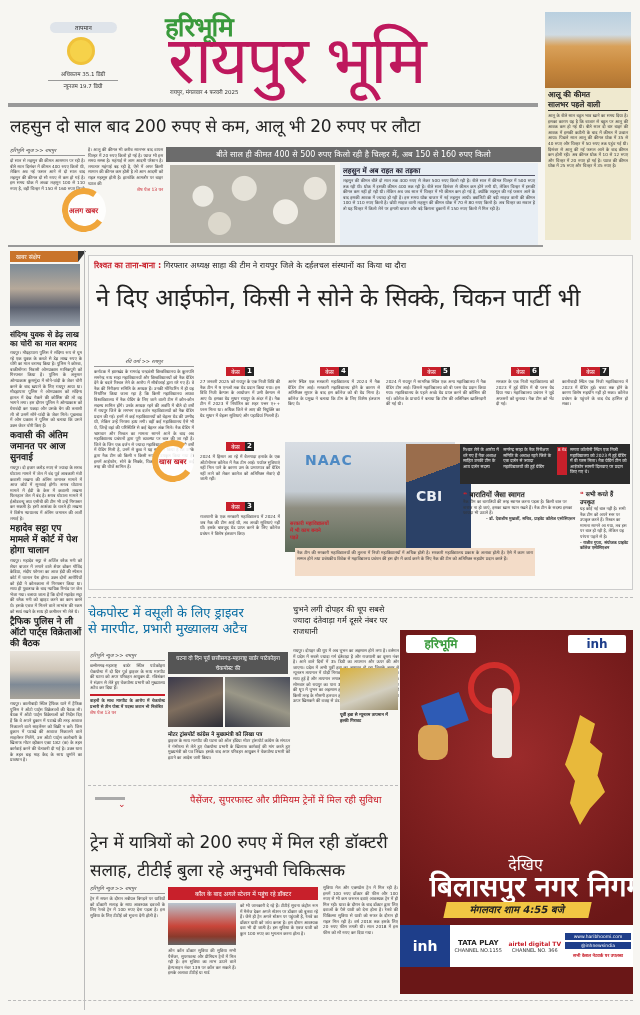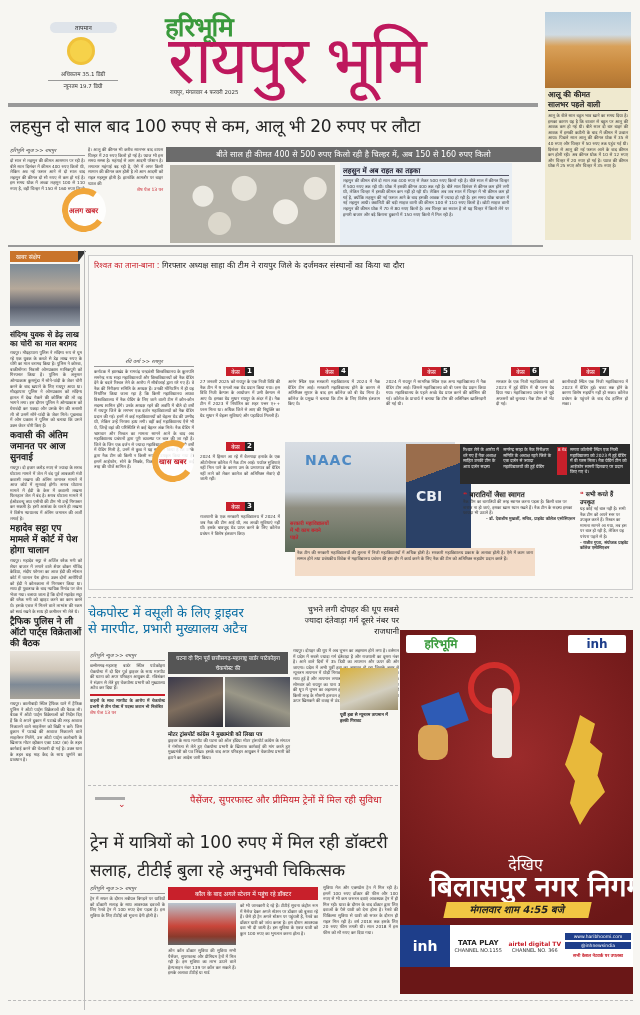--- a/index.html
+++ b/index.html
@@ -16,55 +16,55 @@
 .dateline{left:170px;top:88px;font-size:5.5px;color:#333}
 .masthead-rule{left:8px;top:103px;width:530px;height:4px;background:#999}
 .side-photo{left:545px;top:12px;width:86px;height:76px;background:linear-gradient(180deg,#b9cfdf 0%,#cfdbe3 30%,#d9a15a 45%,#c98a3f 70%,#b07432 100%)}
 .side-box{left:545px;top:88px;width:86px;height:152px;background:#efe9cf}
 .side-title{font-size:7.5px;font-weight:bold;line-height:10px;padding:2px 3px;color:#222}
 .side-body{padding:0 3px}
 
 .lead-hl{left:10px;top:114px;font-size:17px;color:#222;white-space:nowrap;letter-spacing:-.2px}
 .grey-bar{left:166px;top:147px;width:375px;height:15px;background:#6c6c6c;color:#fff;font-size:8px;line-height:15px;text-align:center;white-space:nowrap}
 .garlic{left:170px;top:165px;width:165px;height:78px;background:radial-gradient(circle at 20% 40%,#eceae2 0 10px,transparent 11px),radial-gradient(circle at 45% 30%,#e5e2d8 0 12px,transparent 13px),radial-gradient(circle at 70% 60%,#efece4 0 12px,transparent 13px),radial-gradient(circle at 30% 75%,#dcd8cc 0 11px,transparent 12px),radial-gradient(circle at 88% 30%,#e8e4da 0 11px,transparent 12px),#b7b4aa}
-.blue-box{left:340px;top:163px;width:172px;height:82px;background:#e8eef4;padding:3px}
+.blue-box{left:340px;top:163px;width:198px;height:82px;background:#e8eef4;padding:3px}
 .blue-title{font-size:7px;font-weight:bold;color:#223;border-bottom:1px solid #556;margin-bottom:2px}
 .alert-badge{width:44px;height:44px;border-radius:50%;border:6px solid #f0a63b;border-right-color:transparent;background:rgba(255,255,255,.85);display:flex;align-items:center;justify-content:center;transform:rotate(-10deg)}
 .alert-badge span{font-size:7px;font-weight:bold;color:#c8202b;transform:rotate(10deg);white-space:nowrap}
 .hline{height:2px;background:#999}
 
 .khabar-tag{left:10px;top:251px;width:68px;height:11px;background:#c9742b;color:#fff;font-size:6px;line-height:11px;padding-left:6px}
 .khabar-tag:after{content:"";position:absolute;right:-8px;top:0;border-left:8px solid #333;border-bottom:11px solid transparent}
 .lc-photo{left:10px;top:264px;width:70px;height:62px;background:linear-gradient(180deg,#7d8b97,#b6a99a 40%,#5a5f6d 70%,#9aa3ad)}
 .lc-hl{font-size:7.5px;font-weight:bold;line-height:9px;color:#222;margin:2px 0}
 .lc-hl.big{font-size:9px;line-height:11px}
 
 .story-frame{left:88px;top:255px;width:545px;height:335px;border:1px solid #ccc;background:#faf9f6}
 .kicker{left:94px;top:259px;font-size:8px;white-space:nowrap}
-.kicker .red{color:#c8202b;font-weight:normal}
+.kicker .red{color:#c8202b;font-weight:bold}
 .main-hl{left:96px;top:279px;font-size:24px;line-height:38px;color:#222;white-space:nowrap;letter-spacing:-.3px}
 .case-hdr{display:flex;align-items:center;margin:2px auto 3px;width:max-content}
 .case-hdr .c-red{background:#c8202b;color:#fff;font-size:6px;padding:0 5px;height:9px;line-height:9px}
 .case-hdr .c-num{background:#222;color:#fff;font-size:7px;font-weight:bold;width:9px;height:9px;line-height:9px;text-align:center}
 .naac-photo{left:285px;top:442px;width:170px;height:110px;background:linear-gradient(180deg,#d8dde3 0%,#c5ccd3 45%,#8e8d80 60%,#5c6a58 100%)}
 .naac-text{left:305px;top:452px;color:#4e8ac4;font-weight:bold;font-size:14px;letter-spacing:1px}
 .cbi-photo{left:406px;top:444px;width:65px;height:105px;background:linear-gradient(160deg,#9a6d4c 0 30%,#2b4167 30% 100%)}
 .cbi-text{left:416px;top:488px;color:#e9edf3;font-weight:bold;font-size:14px}
 .dark-box{left:460px;top:444px;width:170px;height:40px;background:#2c2c2c;color:#fff;padding:3px}
 .dark-item{font-size:4.3px;line-height:5.6px;color:#eee}
 .quote-box{font-size:4.2px;line-height:5.6px;color:#333}
 .quote-title{font-size:7px;font-weight:bold;color:#222}
 .peach-box{left:295px;top:548px;width:240px;height:28px;background:#f3dcc8;padding:2px}
 
 .rule-dash{border-top:1px dashed #bbb}
 .check-hl{left:88px;top:605px;font-size:13px;line-height:16px;color:#0369a1;white-space:nowrap}
 .grey-cap{left:168px;top:652px;width:120px;height:22px;background:#555;color:#fff;font-size:5.5px;line-height:10px;text-align:center;padding-top:1px}
 .photo-a{left:168px;top:677px;width:55px;height:50px;background:linear-gradient(160deg,#3b3a4b,#7f6e5e 50%,#2c2d36)}
 .photo-b{left:225px;top:677px;width:65px;height:50px;background:linear-gradient(200deg,#4a4d5a,#9a9787 50%,#3a3c48)}
-.heat-hl{left:293px;top:604px;width:106px;text-align:right;font-size:8px;line-height:11px;color:#222}
+.heat-hl{left:293px;top:604px;width:106px;text-align:left;font-size:8px;line-height:11px;color:#222}
 .heat-photo{left:340px;top:668px;width:58px;height:42px;background:linear-gradient(160deg,#d9b23f,#d3cfc0 60%,#9b8e6b)}
 
 .ad{left:400px;top:630px;width:233px;height:364px;background:radial-gradient(circle at 50% 35%,#9b2b2b,#6a1717 70%);overflow:hidden}
 .ad-logo-hb{left:6px;top:5px;width:70px;height:18px;background:#fff;color:#3a9a3c;font-weight:bold;font-size:12px;line-height:18px;text-align:center;border-radius:2px}
 .ad-logo-inh{left:168px;top:5px;width:58px;height:18px;background:#fff;color:#1e3e8a;font-weight:bold;font-size:12px;line-height:18px;text-align:center;border-radius:2px}
 .ad-swastika{left:68px;top:32px;width:52px;height:52px;border:6px solid #d9302c;border-radius:50%;opacity:.9}
 .ad-finger{left:92px;top:58px;width:20px;height:70px;background:#eee9e2;border-radius:8px 8px 4px 4px}
 .ad-mic{left:25px;top:68px;width:40px;height:30px;background:#2e5bb5;transform:rotate(-20deg)}
 .ad-hand{left:18px;top:95px;width:30px;height:35px;background:#d9a457;border-radius:10px}
 .ad-map{left:160px;top:85px;width:50px;height:110px;background:#e8b93b;clip-path:polygon(40% 0,70% 8%,60% 25%,85% 35%,75% 55%,90% 70%,60% 85%,40% 100%,20% 80%,30% 60%,10% 45%,25% 25%)}
@@ -99,21 +99,21 @@
 
 <div class="abs side-photo"></div>
 <div class="abs side-box">
   <div class="side-title">
     <div>आलू की कीमत</div>
     <div style="border-bottom:1px solid #333">सालभर पहले वाली</div>
   </div>
   <div class="side-body tinyp">आलू के बीते साल बहुत भाव खाने का समय दिया है। इसका कारण यह है कि बाजार से बहुत पर आलू की आवक कम हो गई थी। बीते साल दो बार बाहर की आवक में इसकी कटौती के बाद में कीमत में उछाल आया। पिछले साल आलू की कीमत थोक में 35 से 40 रुपए और चिल्हर में 50 रुपए तक पहुंच गई थी। दिसंबर से आलू की नई फसल आने के बाद कीमत कम होती रही। अब कीमत थोक में 10 से 12 रुपए और चिल्हर में 20 रुपए हो गई है। प्याज की कीमत थोक में 25 रुपए और चिल्हर में 35 रुपए है।</div>
 </div>
 
-<div class="abs lead-hl">लहसुन दो साल बाद  100 रुपए से कम, आलू भी 20 रुपए पर लौटा</div>
+<div class="abs lead-hl">लहसुन दो साल बाद  200 रुपए से कम, आलू भी 20 रुपए पर लौटा</div>
 <div class="abs" style="left:10px;top:147px;width:75px">
   <div class="byline">हरिभूमि न्यूज &gt;&gt; रायपुर</div>
   <div class="tinyp">दो साल से लहसुन की कीमत आसमान पर रही है। बीते साल दिसंबर में कीमत 400 रुपए किलो थी, लेकिन अब नई फसल आने से दो साल बाद लहसुन की कीमत दो सौ रुपए से कम हो गई है। इस समय थोक में अच्छा लहसुन 100 से 110 रुपए है, वहीं चिल्हर में 150 से 160 रुपए किलो</div>
 </div>
 <div class="abs" style="left:88px;top:147px;width:75px">
   <div class="tinyp">है। आलू की कीमत भी करीब सालभर बाद वापस चिल्हर में 20 रुपए किलो हो गई है। प्याज भी इस समय सस्ता है। महंगाई से आम आदमी परेशान है। लगातार महंगाई बढ़ रही है, ऐसे में अगर किसी सामान की कीमत कम होती है तो आम आदमी को राहत महसूस होती है। हालांकि आमतौर पर बाहर प्याज की</div>
   <div style="font-size:4.5px;color:#c8202b;text-align:right">शेष पेज 13 पर</div>
 </div>
 <div class="abs" style="left:62px;top:188px">
   <div class="alert-badge">
@@ -138,23 +138,24 @@
   <div class="lc-hl big">महादेव सट्टा एप मामले में कोर्ट में पेश होगा चालान</div>
   <div class="tinyp">रायपुर। महादेव सट्टा से अर्जित ब्लैक मनी को शेयर बाजार में लगाने वाले शेयर ब्रोकर गोविंद केडिया, संदीप फोगला का आज ईडी की स्पेशल कोर्ट में चालान पेश होगा। उक्त दोनों आरोपियों को ईडी ने कोलकाता से गिरफ्तार किया था। साथ ही पूछताछ के बाद न्यायिक रिमांड पर जेल भेजा गया। बताया जाता है कि दोनों महादेव सट्टा की ब्लैक मनी को व्हाइट करने का काम करते थे। इसके एवज में मिलने वाले लाभांश की रकम को स्वयं रखने के साथ ही कमीशन भी लेते थे।</div>
   <div class="lc-hl big">ट्रैफिक पुलिस ने ली ऑटो पार्ट्स विक्रेताओं की बैठक</div>
   <div style="width:70px;height:48px;margin:2px 0;background:linear-gradient(180deg,#e9e4dc,#cfc6b8 40%,#7f8a96 70%,#a9a49a)"></div>
   <div class="tinyp">रायपुर। कालीबाड़ी स्थित ट्रैफिक थाने में ट्रैफिक पुलिस ने ऑटो पार्ट्स विक्रेताओं की बैठक ली। बैठक में ऑटो पार्ट्स विक्रेताओं को निर्देश दिए हैं कि वे अपने दुकान में पटाखे की तरह आवाज निकालने वाले साइलेंसर को बिक्री न करें। जिस दुकान में पटाखे की आवाज निकालने वाले साइलेंसर मिलेंगे, उस ऑटो पार्ट्स कारोबारी के खिलाफ मोटर व्हीकल एक्ट 182 (क) के तहत कार्रवाई करने की चेतावनी दी गई है। उक्त धारा के तहत छह माह कैद के साथ जुर्माने का प्रावधान है।</div>
 </div>
 <div class="abs" style="left:84px;top:250px;width:1px;height:760px;background:#bbb"></div>
 
 <div class="abs story-frame"></div>
 <div class="abs kicker">
-  <span class="red">रिश्वत का ताना-बाना :</span><span> गिरफ्तार अध्यक्ष साहा की टीम ने रायपुर जिले के दर्जमकर संस्थानों का किया था दौरा</span>
+  <span class="red">रिश्वत का ताना-बाना :</span><span> गिरफ्तार अध्यक्ष साहा की टीम ने रायपुर जिले के दर्हलचल संस्थानों का किया था दौरा</span>
 </div>
 <div class="abs main-hl">
+  <div>ने दिए आईफोन, किसी ने सोने के सिक्के, चिकन पार्टी भी</div>
 </div>
 <div class="abs" style="left:94px;top:358px;width:100px;height:225px;overflow:hidden">
   <div class="byline" style="text-align:center">रवि वर्मा &gt;&gt; रायपुर</div>
   <div class="tinyp">कर्नाटक में झारखंड के रामचंद्र चन्द्रवंशी विश्वविद्यालय के कुलपति समरेन्द्र नाथ साहा महाविद्यालयों और विश्वविद्यालयों को नैक ग्रेडिंग देने के बदले रिश्वत लेने के आरोप में सीबीआई द्वारा धरे गए हैं। वे नैक की निरीक्षण समिति के अध्यक्ष हैं। उनकी मॉनिटरिंग में ही यह निर्धारित किया जाता रहा है कि किसी महाविद्यालय अथवा विश्वविद्यालय में नैक ग्रेडिंग के लिए जाने वाली टीम में कौन-कौन सदस्य शामिल होंगे। उनके अध्यक्ष रहने की अवधि में बीते दो वर्षों में रायपुर जिले के लगभग एक दर्जन महाविद्यालयों को नैक ग्रेडिंग प्रदान की गई। इनमें से कई महाविद्यालयों को बेहतर ग्रेड की उम्मीद थी, लेकिन उन्हें निराशा हाथ लगी। वहीं कई महाविद्यालय ऐसे भी थे, जिन्हें वहां की परिस्थिति से कई बेहतर अंक मिले। नैक ग्रेडिंग में भ्रष्टाचार और रिश्वत का मामला सामने आने के बाद अब महाविद्यालय प्रबंधनों द्वारा पूरी व्यवस्था पर बात की जा रही है। जिले के जिन एक दर्जन से ज्यादा महाविद्यालयों को पिछले दो वर्षों में ग्रेडिंग मिली है, उनमें से कुछ ने यह स्वीकार किया है कि उनके द्वारा नैक टीम को किसी न किसी रूप में उपकृत किया गया है। इसमें आईफोन, सोने के सिक्के, चिकन-मटन पार्टी से लेकर कई तरह की चीजें शामिल हैं।</div>
 </div>
 <div class="abs" style="left:152px;top:440px">
   <div class="alert-badge" style="width:42px;height:42px">
       <span>खास खबर</span>
     </div>
 </div>
@@ -289,21 +290,21 @@
       <div style="background:transparent;color:#c8202b;font-weight:bold">सभी केबल नेटवर्क पर उपलब्ध</div>
     </div>
   </div>
 </div>
 
 <div class="abs rule-dash" style="left:88px;top:785px;width:310px"></div>
 <div class="abs" style="left:95px;top:797px;width:30px;height:3px;background:#aaa"></div>
 <div class="abs" style="left:118px;top:799px;font-size:9px;color:#c8202b">⌄</div>
 <div class="abs train-kicker">पैसेंजर, सुपरफास्ट और प्रीमियम ट्रेनों में मिल रही सुविधा</div>
 <div class="abs train-hl">
-  <div>ट्रेन में यात्रियों को 100 रुपए में मिल रही डॉक्टरी</div>
+  <div>ट्रेन में यात्रियों को 200 रुपए में मिल रही डॉक्टरी</div>
   <div>सलाह, टीटीई बुला रहे अनुभवी चिकित्सक</div>
 </div>
 <div class="abs" style="left:90px;top:885px;width:75px;height:110px;overflow:hidden">
   <div class="byline">हरिभूमि न्यूज &gt;&gt; रायपुर</div>
   <div class="tinyp">ट्रेन में सफर के दौरान तबीयत बिगड़ने पर यात्रियों को डॉक्टरी सलाह के साथ आवश्यक दवाओं के लिए रेलवे ट्रेन में 100 रुपए देना पड़ता है। इस सुविधा के लिए टीटीई को सूचना देनी होती है।</div>
 </div>
 <div class="abs train-strip">कॉल के बाद अगले स्टेशन में पहुंच रहे डॉक्टर</div>
 <div class="abs train-photo"></div>
 <div class="abs tinyp" style="left:168px;top:948px;width:68px;height:45px;overflow:hidden">ऑन कॉल डॉक्टर सुविधा की सुविधा सभी पैसेंजर, सुपरफास्ट और प्रीमियम ट्रेनों में मिल रही है। इस सुविधा का लाभ उठाने वाले हेल्पलाइन नंबर 139 पर कॉल कर सकते हैं। इसके अलावा टीटीई या गार्ड</div>
 <div class="abs tinyp" style="left:240px;top:903px;width:78px;height:92px;overflow:hidden">को भी जानकारी दे रहे हैं। टीटीई सूचना कंट्रोल रूम में मैसेज देकर अगले स्टेशन पर डॉक्टर को बुलवा रहे हैं। जैसे ही ट्रेन अगले स्टेशन पर पहुंचती है, रेलवे का डॉक्टर यात्री को जांच करता है। इस दौरान आवश्यक दवा भी दी जाती है। इस सुविधा के एवज यात्री को कुल 100 रुपए का भुगतान करना होता है।</div>

